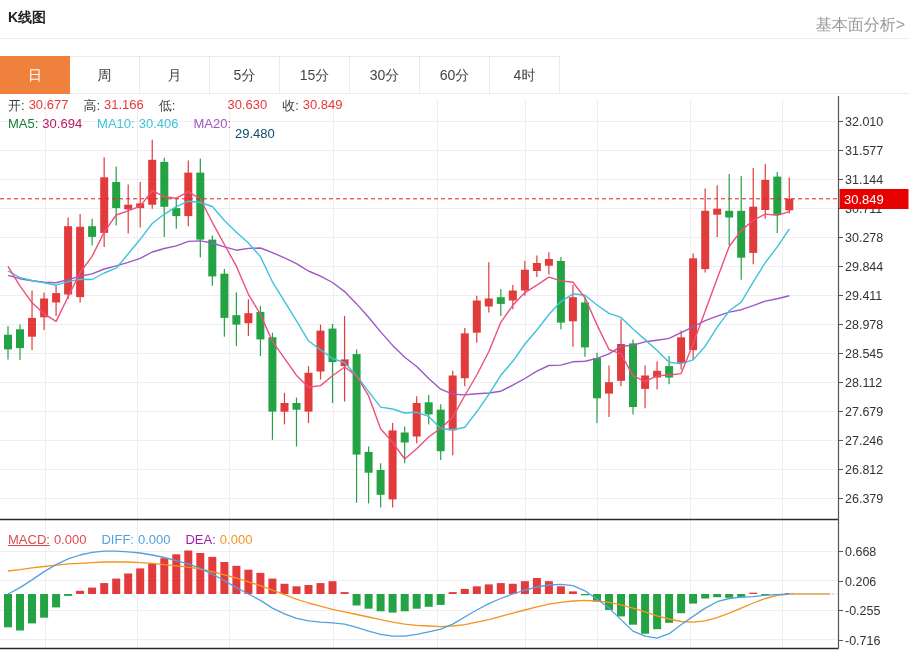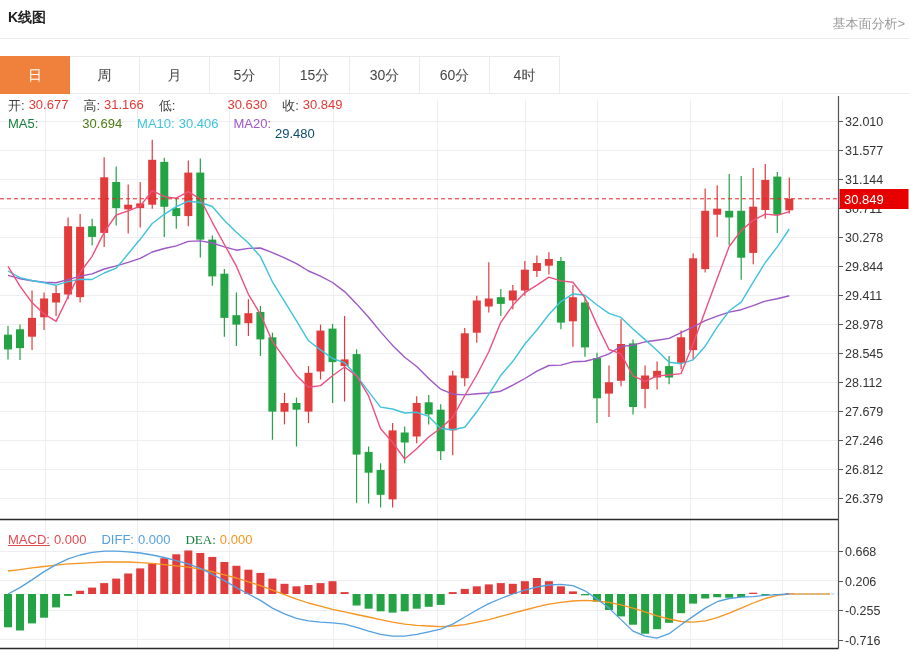--- a/index.html
+++ b/index.html
@@ -1,20 +1,20 @@
 <!DOCTYPE html>
 <html><head>
 <meta charset="utf-8">
 <style>
   html,body{margin:0;padding:0;background:#fff;}
   body{width:909px;height:655px;overflow:hidden;position:relative;
        font-family:"Liberation Sans","DejaVu Sans",sans-serif;}
   .header{height:38px;border-bottom:1px solid #ebebeb;position:relative;}
   .page-title{position:absolute;left:8px;top:9px;font-size:14px;font-weight:bold;color:#222;}
-  .fund-link{position:absolute;right:4px;top:15px;font-size:13px;color:#999;text-decoration:none;cursor:pointer;}
+  .fund-link{position:absolute;right:4px;top:15px;font-size:16px;color:#999;text-decoration:none;cursor:pointer;}
   .tabs{position:absolute;top:56px;left:0;width:909px;height:38px;display:flex;}
   .tab{box-sizing:border-box;width:70px;height:38px;line-height:37px;text-align:center;
        font-size:14px;color:#444;background:#fff;border:1px solid #eaeaea;border-left:none;cursor:pointer;}
   .tab.active{border:none;background:#f0813c;color:#fff;line-height:38px;}
   .tab-filler{flex:1;border-bottom:1px solid #eaeaea;}
   .legend{position:absolute;left:8px;font-size:13px;display:flex;gap:15px;white-space:nowrap;pointer-events:none;z-index:5;}
   .legend .item{display:flex;gap:4px;}
   #svgchart{position:absolute;top:94px;left:0;}
 </style>
 </head>
@@ -342,37 +342,37 @@
       <span style="color: rgb(229, 57, 53); margin-left: 48px;">30.630</span>
     </span>
     <span class="item">
       <span style="color: rgb(64, 64, 64);">收:</span>
       <span style="color: rgb(229, 57, 53);">30.849</span>
     </span>
   </div>
 <div class="legend" id="ma" style="top:116px">
     <span class="item">
       <span style="color: #15803d;">MA5:</span>
-      <span style="color: #4d7c0f; margin-left: 40px;">30.694</span>
+      <span style="color: #be185d;">30.694</span>
     </span>
     <span class="item">
       <span style="color: rgb(63, 195, 220);">MA10:</span>
       <span style="color: rgb(63, 195, 220);">30.406</span>
     </span>
     <span class="item">
       <span style="color: rgb(157, 88, 196);">MA20:</span>
       <span style="color: #0c4a6e; margin-top: 10px;">29.480</span>
     </span>
   </div>
 <div class="legend" id="macdlg" style="top:532px">
     <span class="item">
       <span style="color: rgb(227, 74, 79); text-decoration: underline;">MACD:</span>
       <span style="color: rgb(227, 74, 79);">0.000</span>
     </span>
     <span class="item">
       <span style="color: rgb(84, 160, 224);">DIFF:</span>
       <span style="color: rgb(84, 160, 224);">0.000</span>
     </span>
     <span class="item">
-      <span style="color: #15803d; font-family: Liberation Serif, serif;">DEA:</span>
+      <span style="color: #a21caf;">DEA:</span>
       <span style="color: rgb(245, 148, 31);">0.000</span>
     </span>
   </div>
 
 </body></html>

